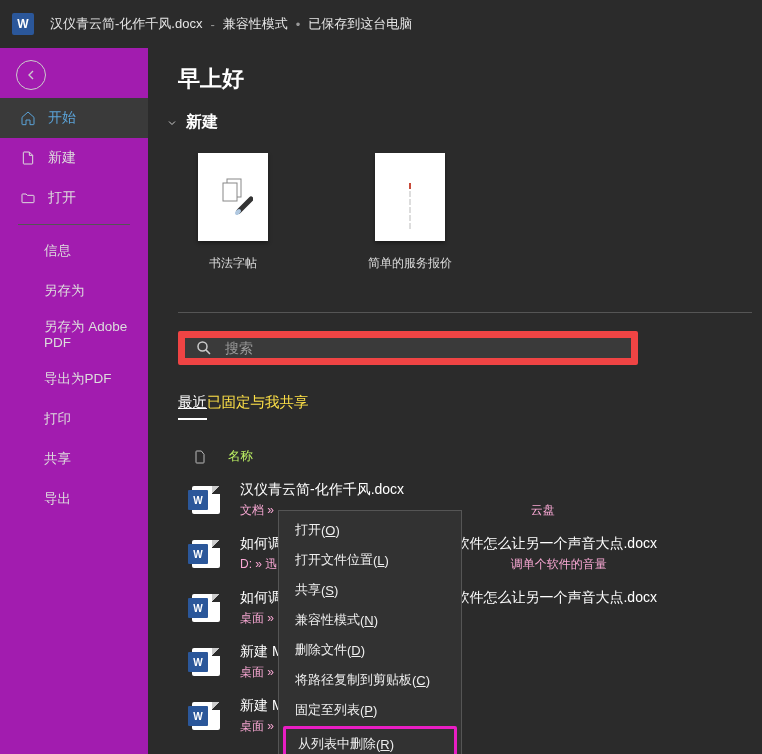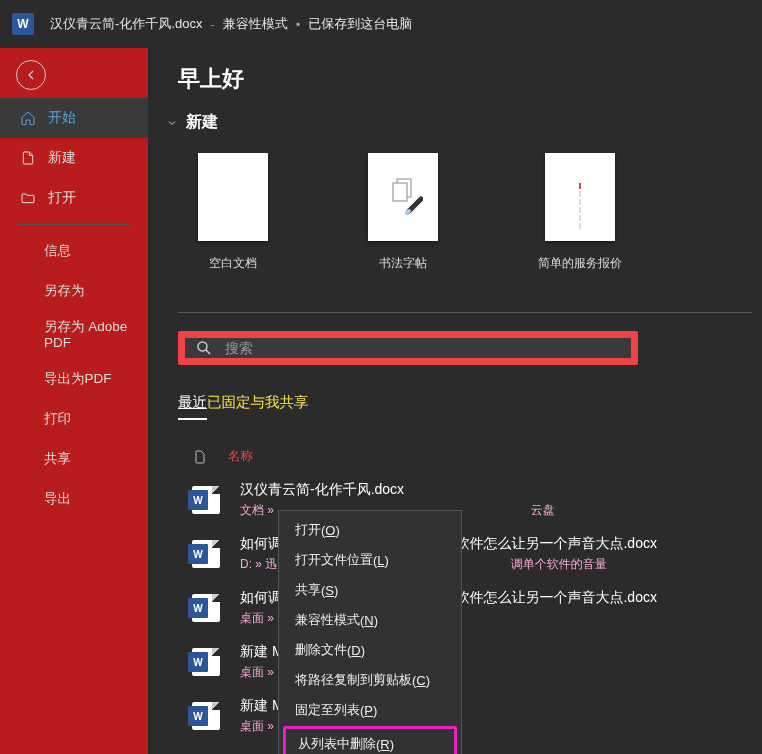--- a/index.html
+++ b/index.html
@@ -36,21 +36,21 @@
     }
     .titlebar .sep { margin: 0 8px; color: #999; }
     .titlebar .dot { margin: 0 8px; color: #999; }
 
     .main {
       display: flex;
       height: calc(100% - 48px);
     }
     .sidebar {
       width: 148px;
-      background: #b91c1c;
+      background: #a21caf;
       padding-top: 8px;
     }
     .back-arrow {
       width: 30px; height: 30px;
       margin: 4px 12px 8px 16px;
       border: 1.5px solid #ccc;
       border-radius: 50%;
       display: flex;
       align-items: center;
       justify-content: center;
@@ -188,21 +188,21 @@
     .tab.active {
       color: #fff;
       border-bottom: 2px solid #fff;
       text-decoration: underline;
     }
     .list-header {
       display: flex;
       align-items: center;
       padding: 8px 14px;
       font-size: 12.5px;
-      color: #ef4444;
+      color: #bef264;
       gap: 20px;
     }
     .list-header .docicon{width:16px;height:16px;}
     .file-row {
       display: flex;
       align-items: center;
       padding: 8px 14px;
       gap: 20px;
       cursor: pointer;
     }
@@ -321,24 +321,20 @@
     <div class="greeting">早上好</div>
     <div class="section-header">
       <span class="chevron">
           <svg width="12" height="12" viewBox="0 0 24 24" fill="none" stroke="currentColor" stroke-width="2">
             <path d="M6 9l6 6 6-6"></path>
           </svg>
         </span>
       <span>新建</span>
     </div>
     <div class="templates">
-      <div class="template">
-        <div class="thumb"></div>
-        <div class="label">空白文档</div>
-      </div>
       <div class="template">
         <div class="thumb callig">
           <svg viewBox="0 0 40 40">
               <rect x="14" y="2" width="14" height="18" fill="none" stroke="#888" stroke-width="1"></rect>
               <rect x="10" y="6" width="14" height="18" fill="#fff" stroke="#888" stroke-width="1"></rect>
               <path d="M26 34 L38 22" stroke="#333" stroke-width="5" stroke-linecap="round"></path>
               <path d="M24 36 L26 34" stroke="#b0c8e0" stroke-width="4" stroke-linecap="round"></path>
             </svg>
         </div>
         <div class="label">书法字帖</div>

